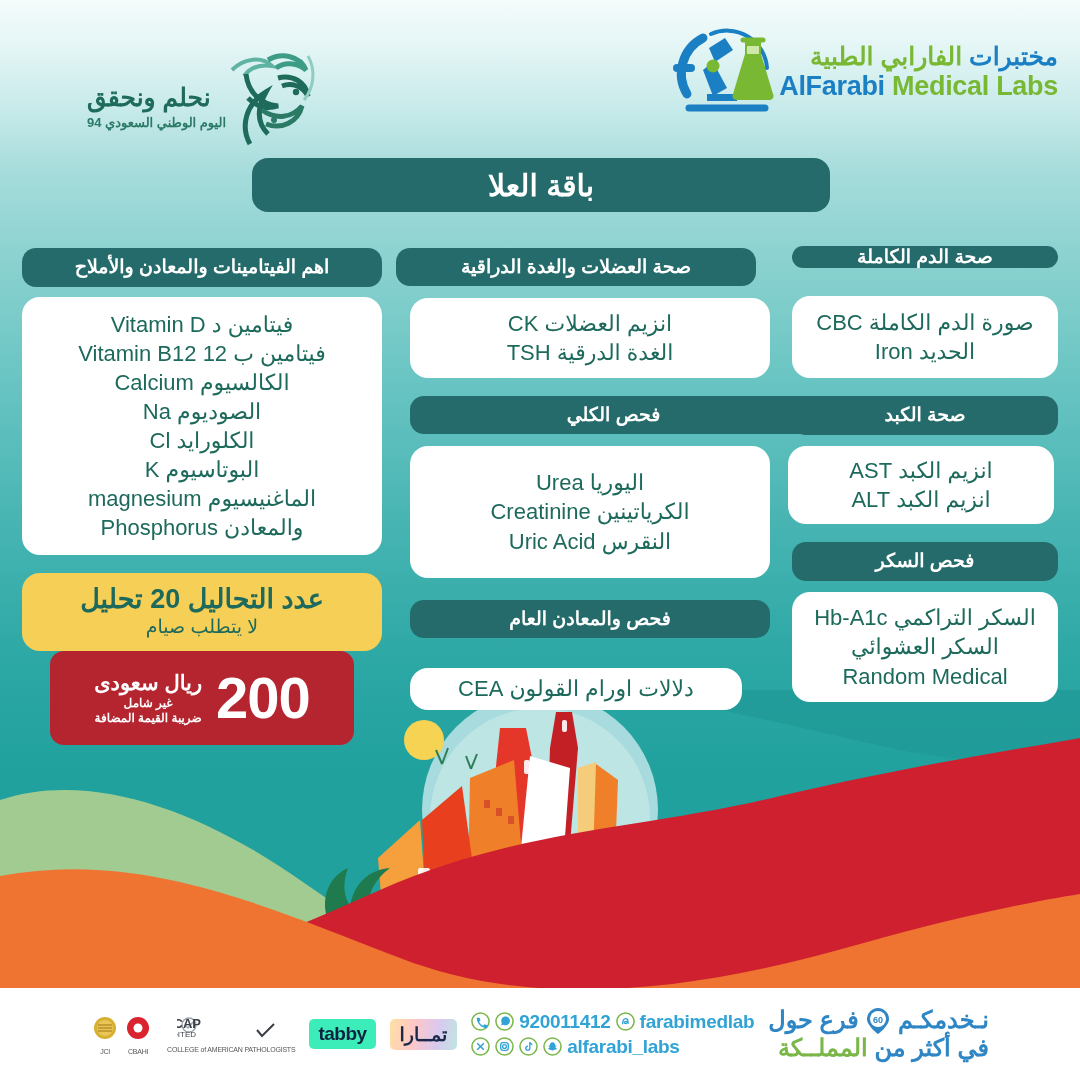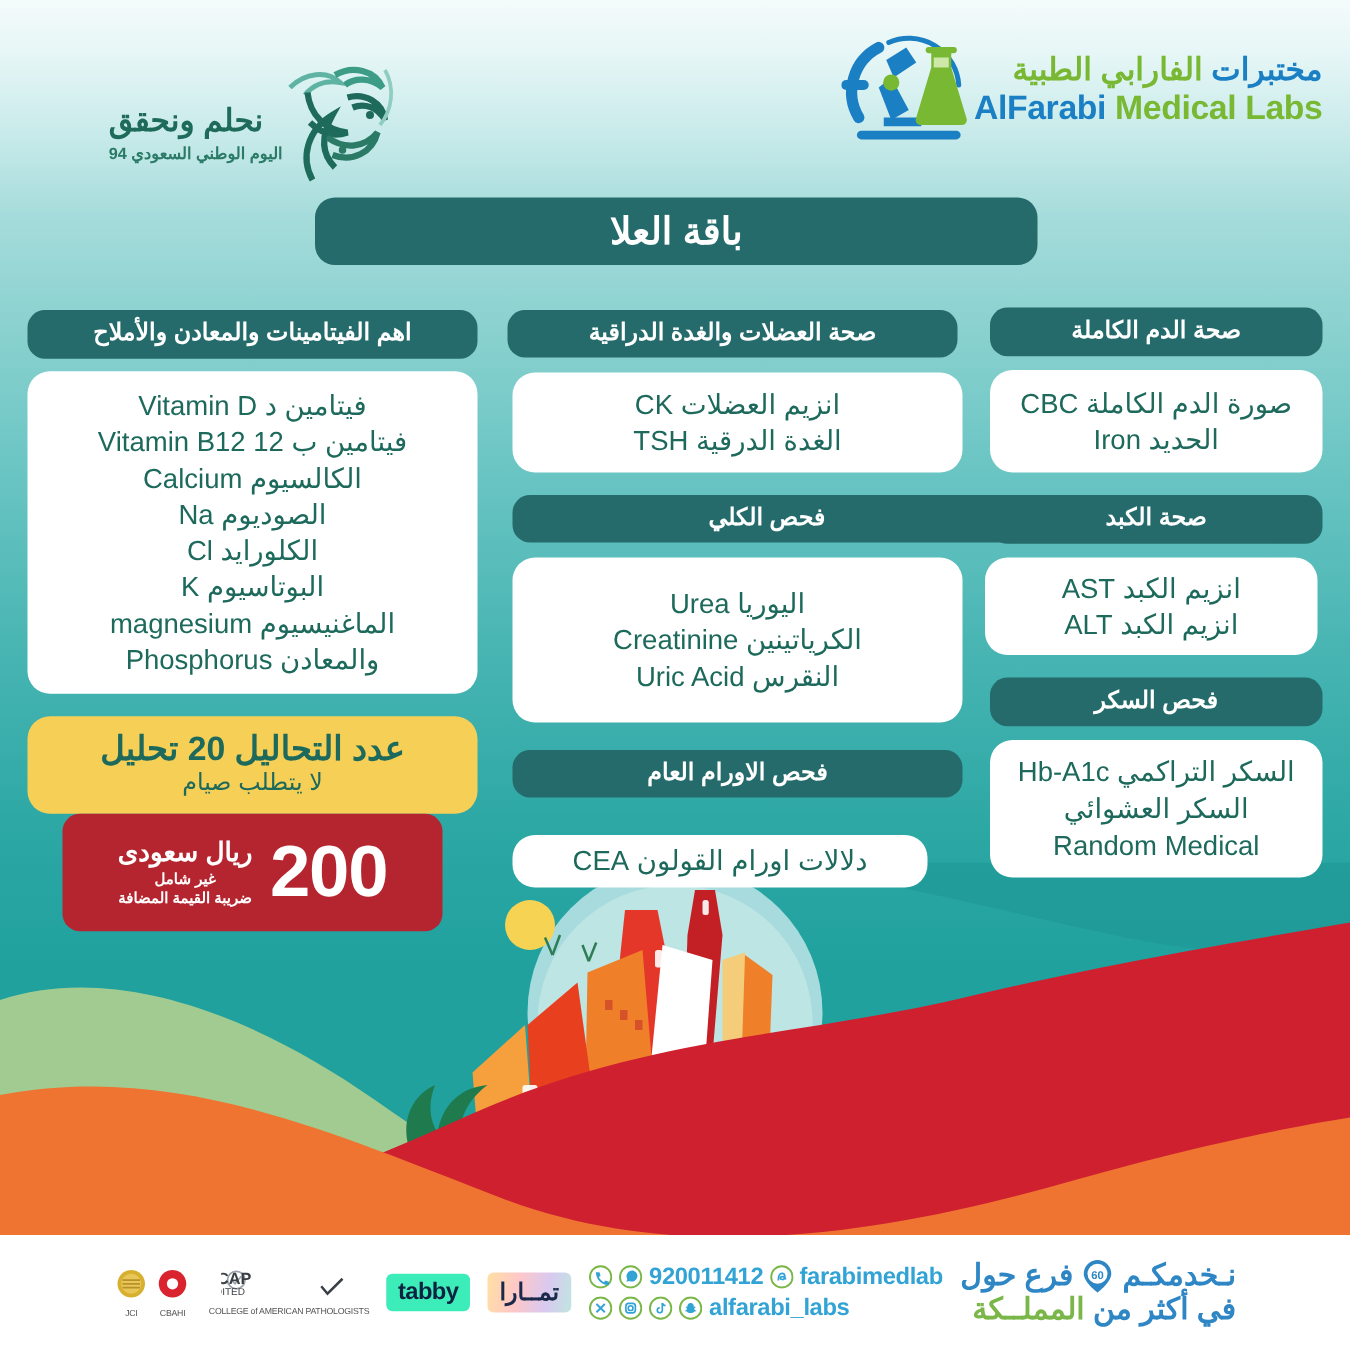--- a/index.html
+++ b/index.html
@@ -72,29 +72,29 @@
   }
   .wcard {
     position: absolute;
     background: #ffffff; border-radius: 18px;
     display: flex; flex-direction: column; align-items: center; justify-content: center;
     color: #1d6a5c; text-align: center;
   }
   .wcard div { line-height: 1.32; white-space: nowrap; }
 
   
-  #h-blood { right: 22px; top: 246px; width: 266px; height: 39px; font-size: 19px; }
+  #h-blood { right: 22px; top: 246px; width: 266px; height: 22px; font-size: 19px; }
   #c-blood { right: 22px; top: 296px; width: 266px; height: 82px; font-size: 22px; }
   #h-liver { right: 22px; top: 396px; width: 266px; height: 39px; font-size: 19px; }
   #c-liver { right: 26px; top: 446px; width: 266px; height: 78px; font-size: 22px; }
   #h-sugar { right: 22px; top: 542px; width: 266px; height: 39px; font-size: 19px; }
   #c-sugar { right: 22px; top: 592px; width: 266px; height: 110px; font-size: 22px; }
 
   
-  #h-muscle { left: 406px; top: 248px; width: 360px; height: 38px; font-size: 19px; }
+  #h-muscle { left: 396px; top: 248px; width: 360px; height: 38px; font-size: 19px; }
   #c-muscle { left: 410px; top: 298px; width: 360px; height: 80px; font-size: 22px; }
   #h-kidney { left: 410px; top: 396px; width: 407px; height: 38px; font-size: 19px; }
   #c-kidney { left: 410px; top: 446px; width: 360px; height: 132px; font-size: 22px; }
   #h-tumor { left: 410px; top: 600px; width: 360px; height: 38px; font-size: 19px; }
   #c-tumor { left: 410px; top: 668px; width: 332px; height: 42px; font-size: 22px; }
 
   
   #h-vit { left: 22px; top: 248px; width: 360px; height: 39px; font-size: 19px; }
   #c-vit { left: 22px; top: 297px; width: 360px; height: 258px; font-size: 22px; }
 
@@ -287,21 +287,21 @@
     <div>الغدة الدرقية TSH</div>
   </div>
 
   <div class="hpill" id="h-kidney">فحص الكلي</div>
   <div class="wcard" id="c-kidney">
     <div>اليوريا Urea</div>
     <div>الكرياتينين Creatinine</div>
     <div>النقرس Uric Acid</div>
   </div>
 
-  <div class="hpill" id="h-tumor">فحص الاورام العام</div>
+  <div class="hpill" id="h-tumor">فحص والمعادن العام</div>
   <div class="wcard" id="c-tumor">
     <div>دلالات اورام القولون CEA</div>
   </div>
 
   <div class="hpill" id="h-blood">صحة الدم الكاملة</div>
   <div class="wcard" id="c-blood">
     <div>صورة الدم الكاملة CBC</div>
     <div>الحديد Iron</div>
   </div>
 

